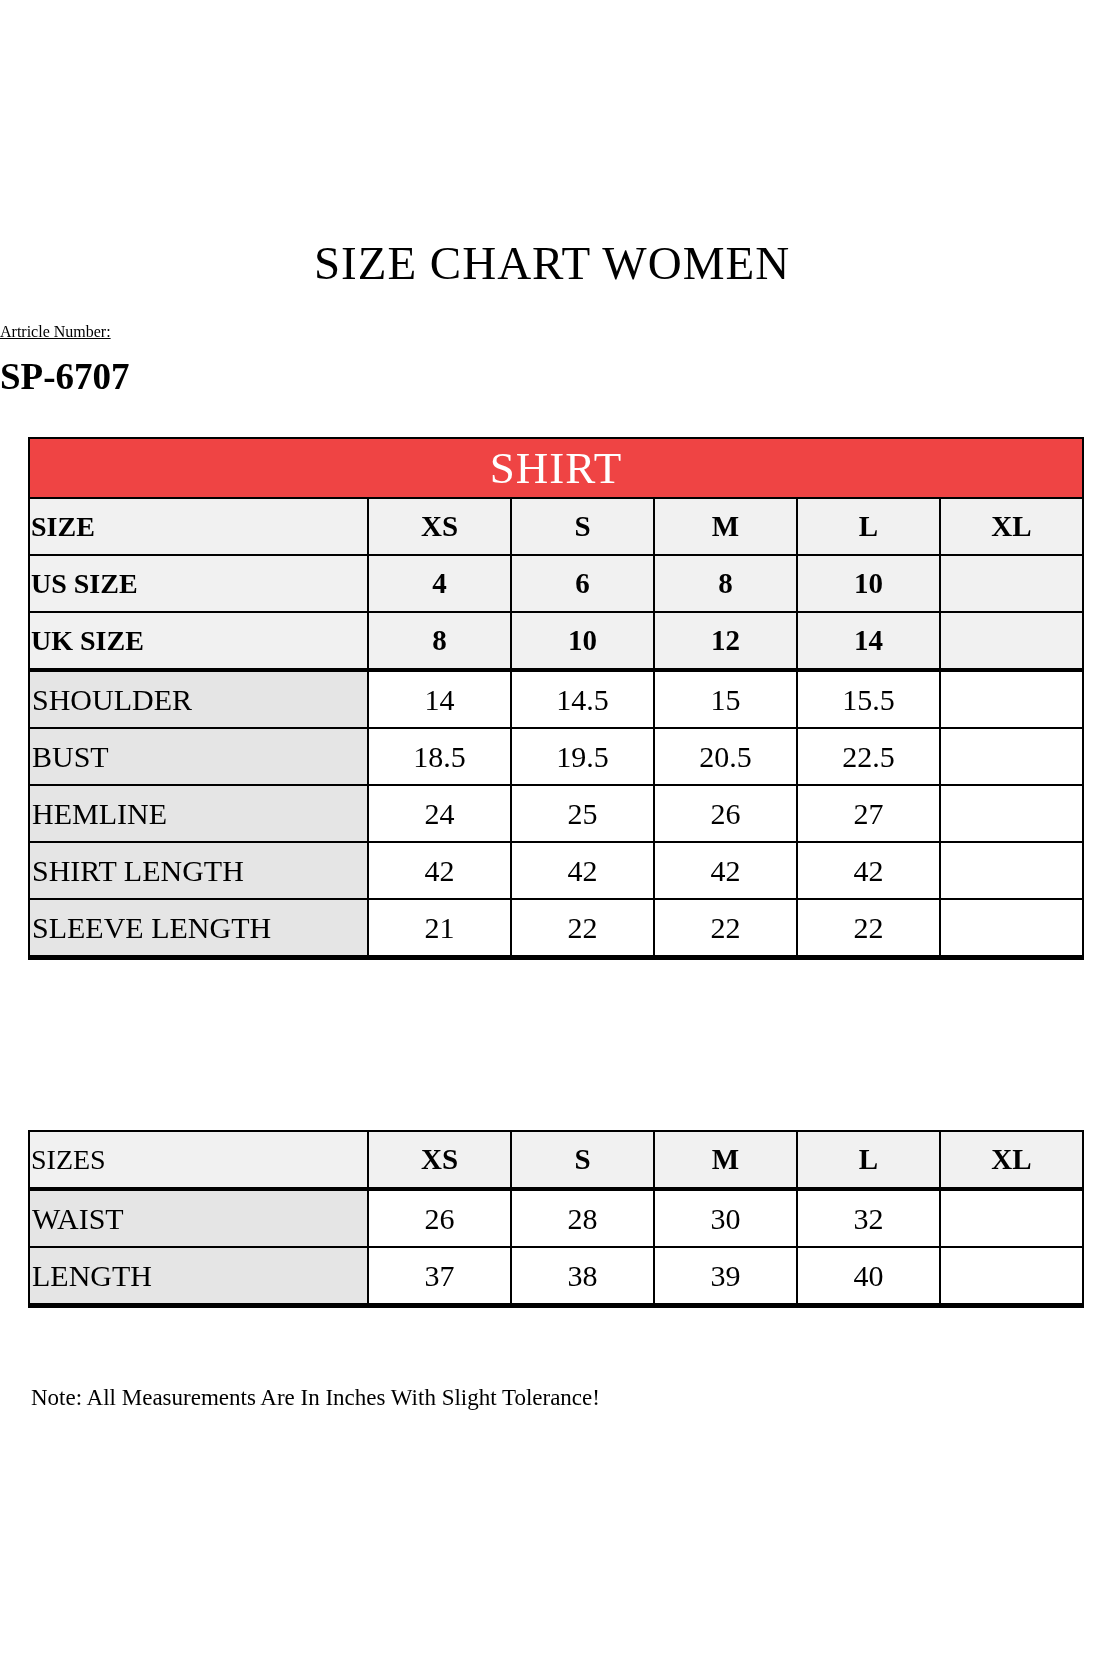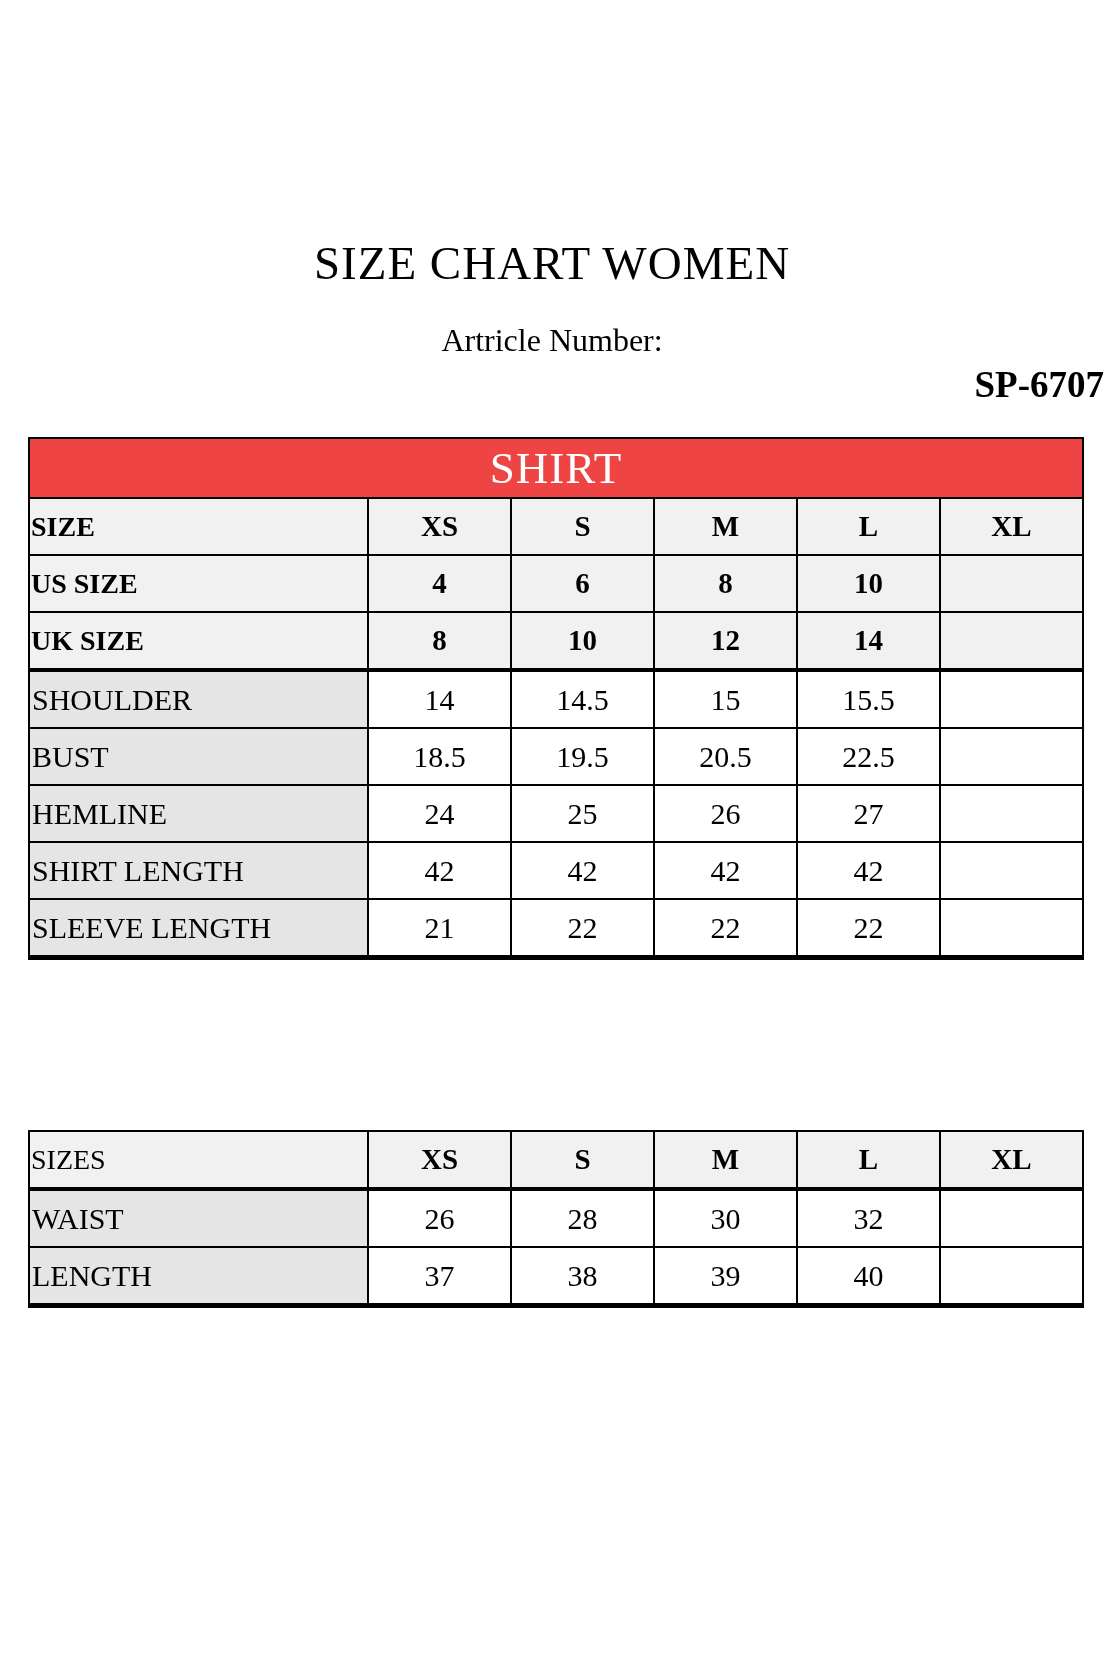--- a/index.html
+++ b/index.html
@@ -27,30 +27,31 @@
     font-size: 47px;
     font-weight: normal;
     letter-spacing: 1px;
     line-height: 1;
   }
   .article-label {
     position: absolute;
     top: 324px;
     left: 0;
     width: 1104px;
-    text-align: center;
-    font-size: 32px;
+    text-align: left;
+    font-size: 16px;
     line-height: 1;
+    text-decoration: underline;
   }
   .article-number {
     position: absolute;
-    top: 365px;
+    top: 357px;
     left: 0;
     width: 1104px;
-    text-align: right;
+    text-align: left;
     font-size: 37px;
     font-weight: bold;
     line-height: 1.1;
   }
 
   
   table.size-table {
     position: absolute;
     left: 28px;
     width: 1056px;
@@ -246,14 +247,15 @@
         <td class="lbl">LENGTH</td>
         <td>37</td>
         <td>38</td>
         <td>39</td>
         <td>40</td>
         <td></td>
       </tr>
     </tbody>
   </table>
 
+  <div class="note">Note: All Measurements Are In Inches With Slight Tolerance!</div>
 
 </div>
 
 </body></html>

